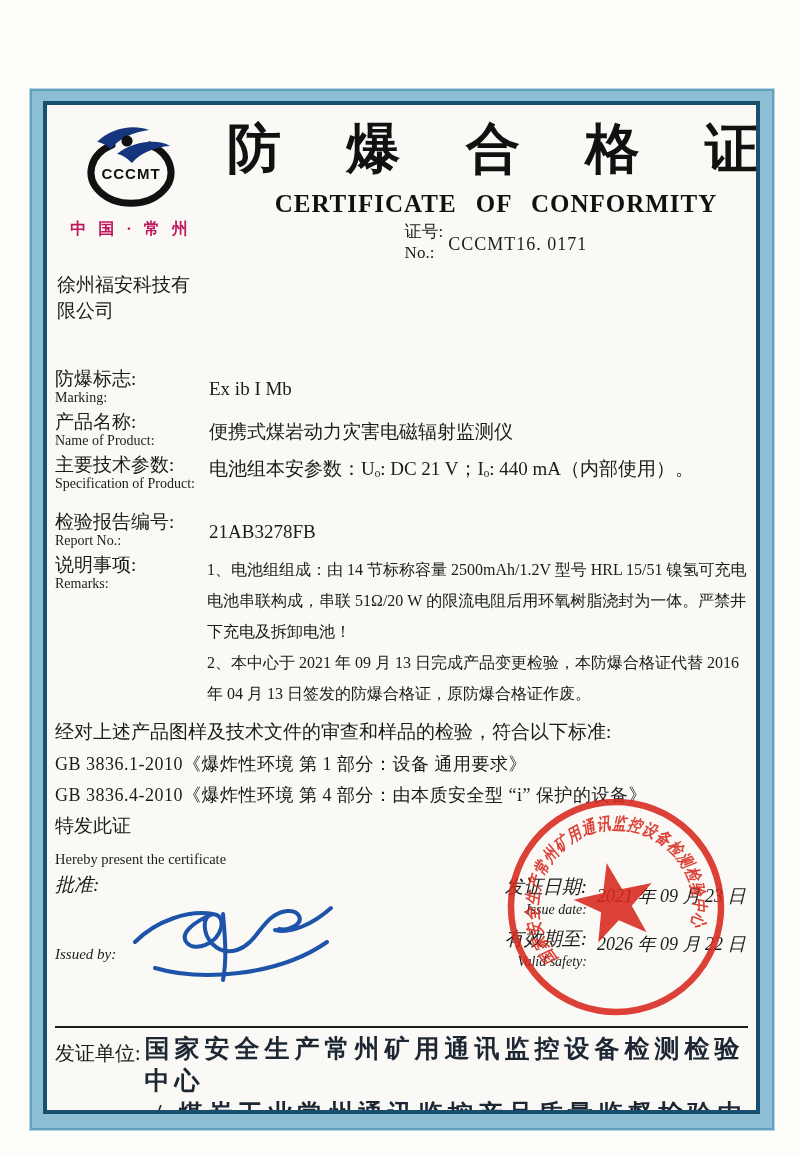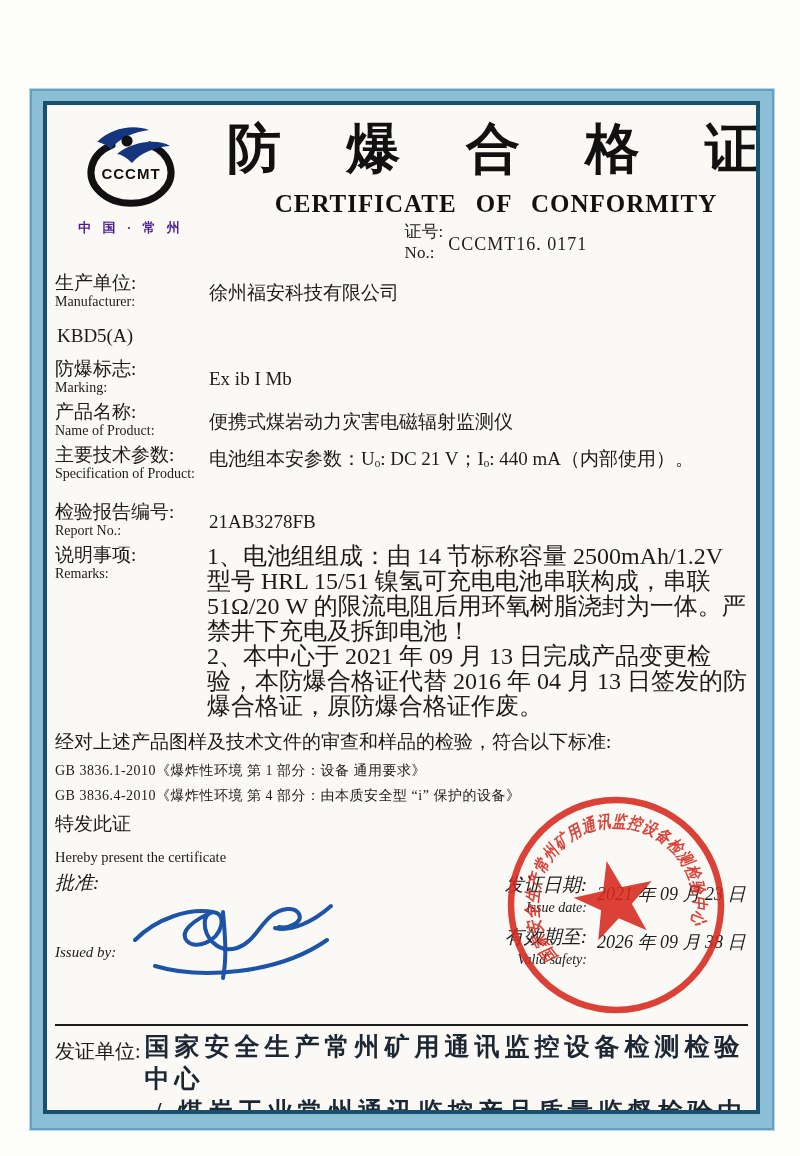--- a/index.html
+++ b/index.html
@@ -20,43 +20,43 @@
     position:absolute; left:13px; top:12px; right:14px; bottom:16px;
     background:#faf9f5;
     border:4px solid #18506f;
     overflow:hidden;
   }
   .content{ position:absolute; inset:0; padding:6px 8px 0 8px; }
 
   
   .hdr{ display:flex; }
   .logo{ width:152px; flex:0 0 152px; padding-top:10px; text-align:center; }
-  .logo-region{ font-size:13px; letter-spacing:4px; margin-top:2px; color:#4c1d95; font-weight:bold; }
+  .logo-region{ font-size:16px; letter-spacing:4px; margin-top:2px; color:#be185d; font-weight:bold; }
   .titleblock{ flex:1; text-align:center; }
   .title-cn{ margin:2px 0 0 0; font-size:54px; font-weight:600; letter-spacing:26px; padding-left:20px; white-space:nowrap; color:#111;}
   .title-en{ font-size:25px; font-weight:600; letter-spacing:1px; word-spacing:12px; margin-top:4px; color:#111;}
   .certno{ display:flex; justify-content:center; gap:5px; margin-top:3px; }
   .certno-labels{ text-align:left; font-size:17px; line-height:1.25; }
   .certno-value{ align-self:center; font-size:18px; letter-spacing:1px; padding-top:4px;}
 
   
   .fields{ margin-top:8px; }
   .frow{ display:grid; grid-template-columns:152px 1fr; min-height:42px; margin-bottom:1px;}
   .flabel .cn{ font-size:19px; line-height:1.15;}
   .flabel .en{ font-size:14px; line-height:1.15; margin-top:1px;}
   .fvalue{ font-size:19px; display:flex; align-items:center; padding-left:2px;}
   .fvalue.top{ align-items:flex-start; padding-top:2px;}
   .gap16{ height:14px; }
-  .remarks p{ margin:0; font-size:24px; line-height:25px; }
+  .remarks p{ margin:0; font-size:16px; line-height:31px; }
 
   
   .standards{ margin-top:10px; }
   .std-cn{ font-size:19px; }
   .std-en{ font-size:14.5px; margin-top:3px; }
-  .std-line{ font-size:14px; letter-spacing:.5px; margin-top:7px; }
+  .std-line{ font-size:18px; letter-spacing:.5px; margin-top:7px; }
   .present-cn{ font-size:19px; margin-top:6px; }
   .present-en{ font-size:14.5px; margin-top:12px; }
 
   
   .approval{ position:relative; height:152px; margin-top:2px;font-style:italic; }
   .approve-label{ position:absolute; left:0; top:2px; font-size:19px; }
   .issuedby-label{ position:absolute; left:0; top:76px; font-size:15px; }
   .signature{ position:absolute; left:72px; top:14px; }
   .dates{
     position:absolute; left:420px; top:4px; width:262px;
@@ -105,28 +105,23 @@
                 <div>证号:</div>
                 <div>No.:</div>
               </div>
               <div class="certno-value">CCCMT16. 0171</div>
             </div>
           </div>
         </div>
 
         <div class="fields">
           <div class="frow">
-            <div class="flabel">
-              <div class="cn">生产单位:</div>
-              <div class="en">Manufacturer:</div>
-            </div>
             <div class="fvalue">徐州福安科技有限公司</div>
           </div>
           <div class="frow">
-            <div class="fvalue">KBD5(A)</div>
           </div>
           <div class="frow">
             <div class="flabel">
               <div class="cn">防爆标志:</div>
               <div class="en">Marking:</div>
             </div>
             <div class="fvalue">Ex ib I Mb</div>
           </div>
           <div class="frow">
             <div class="flabel">
@@ -181,21 +176,21 @@
               <path d="M28,84 C72,97 150,93 200,58"></path>
               <path d="M96,30 C98,52 100,76 96,96"></path>
             </g>
           </svg>
 
           <div class="dates">
             <div class="lc">发证日期:</div>
             <div class="val v1">2021 年 09 月 23 日</div>
             <div class="le">Issue date:</div>
             <div class="lc mt">有效期至:</div>
-            <div class="val v2">2026 年 09 月 38 日</div>
+            <div class="val v2">2026 年 09 月 22 日</div>
             <div class="le">Valid safety:</div>
           </div>
 
           <svg class="seal" width="230" height="230" viewBox="0 0 230 230" style="transform:rotate(-12deg);">
             <defs>
               <path id="sealArc" d="M47.5,154 A78,78 0 1 1 182.5,154" fill="none"></path>
             </defs>
             <circle cx="115" cy="115" r="105" fill="none" stroke="#d9281e" stroke-width="6.5"></circle>
             <polygon points="115,70 124.7,98.7 154.9,99 130.7,117.1 139.7,146 115,128.5 90.3,146 99.3,117.1 75.1,99 105.3,98.7" fill="#d9281e"></polygon>
             <text font-size="17" font-weight="bold" fill="#d9281e" letter-spacing="1">

